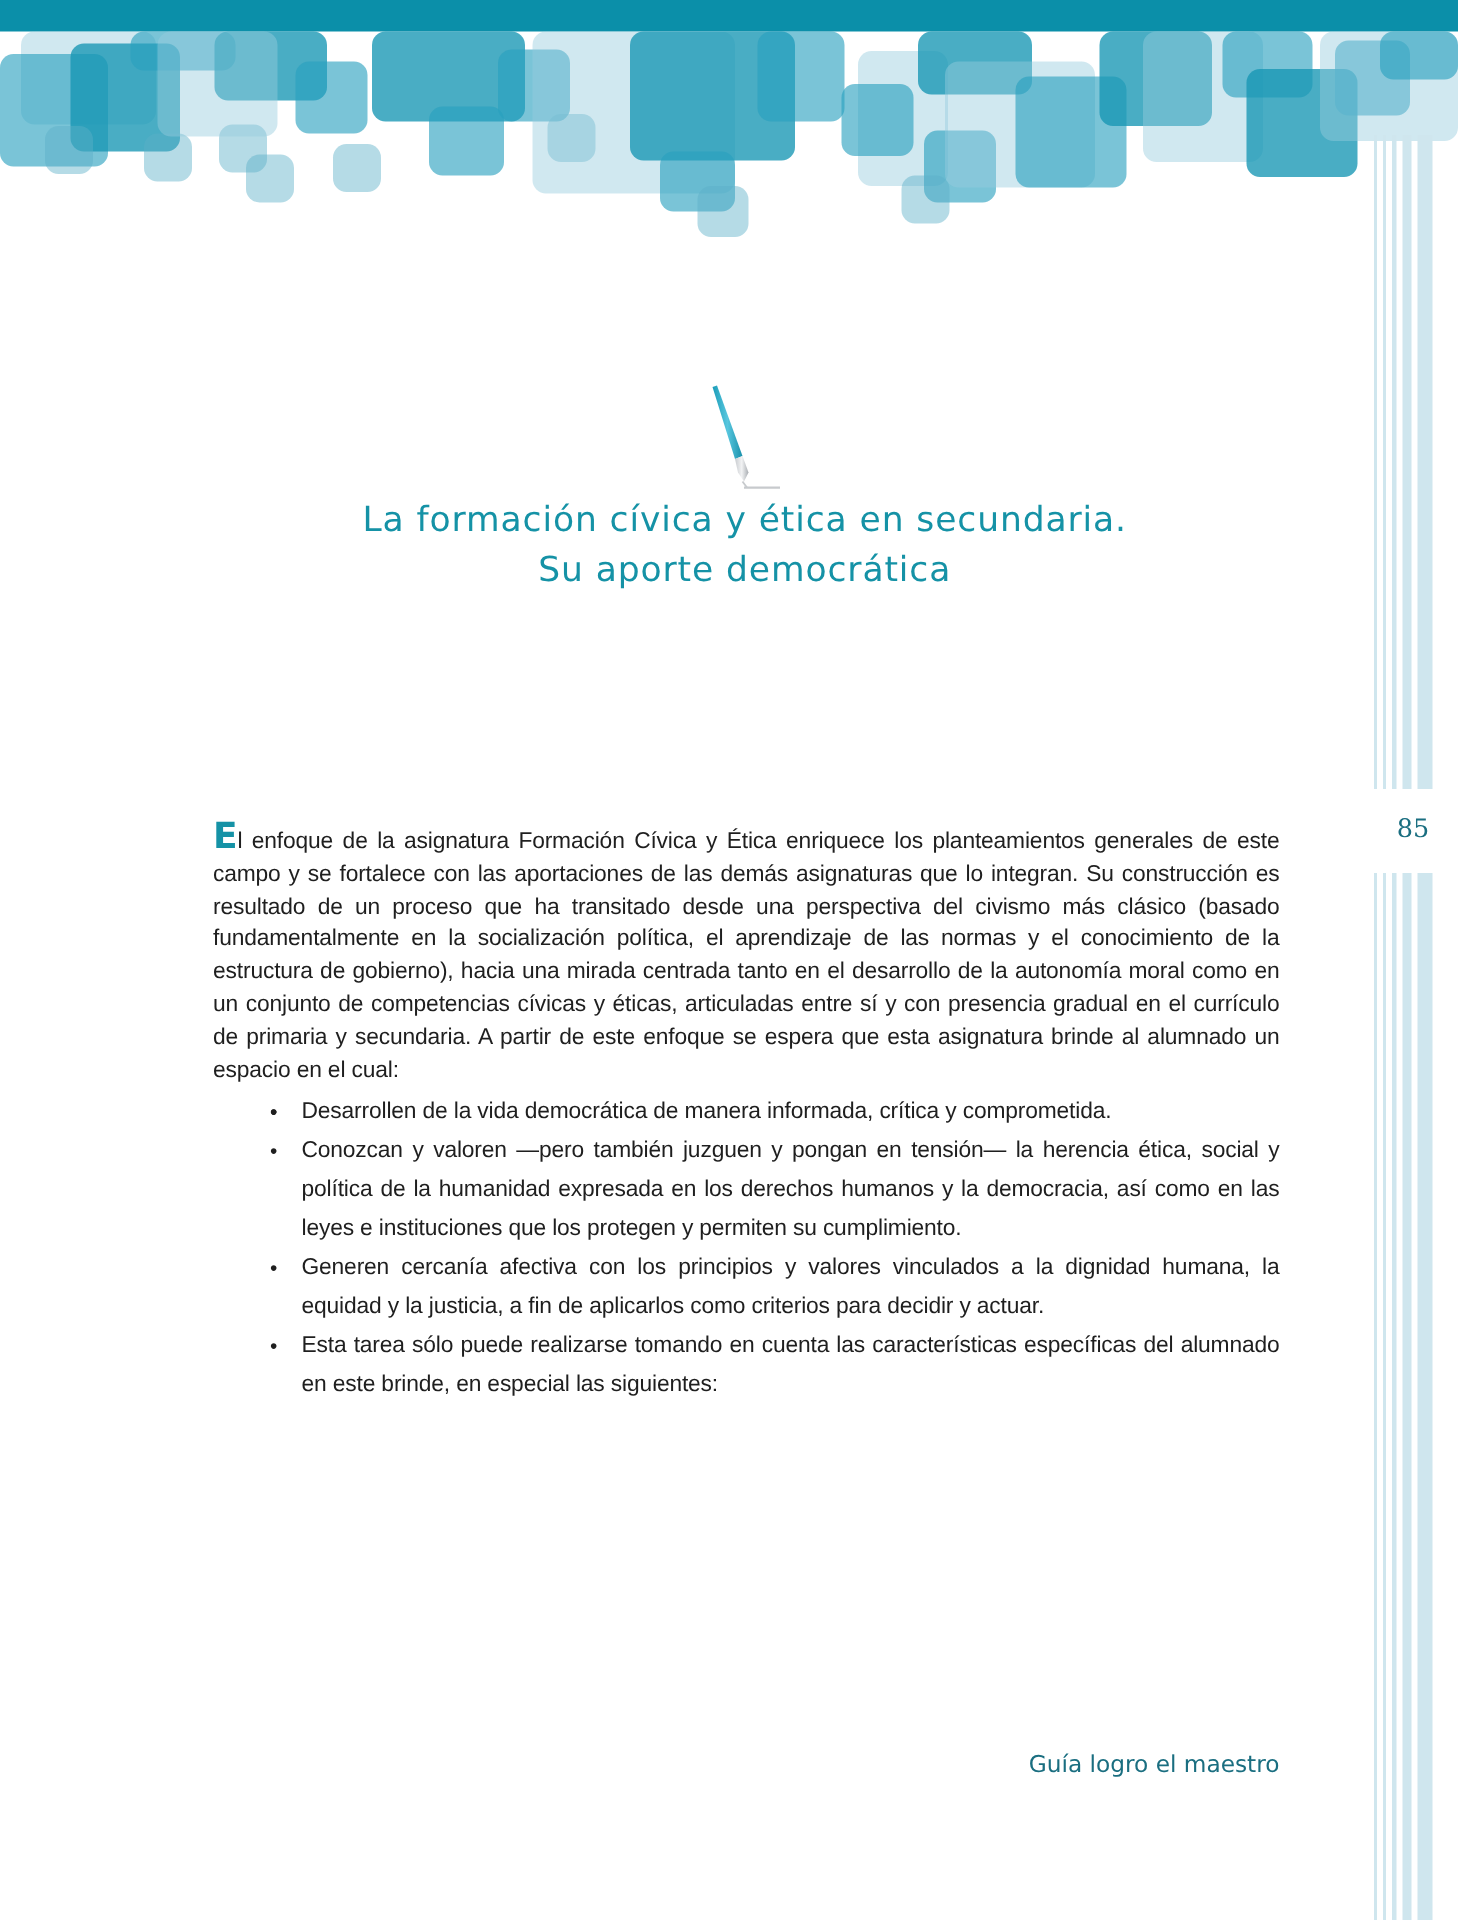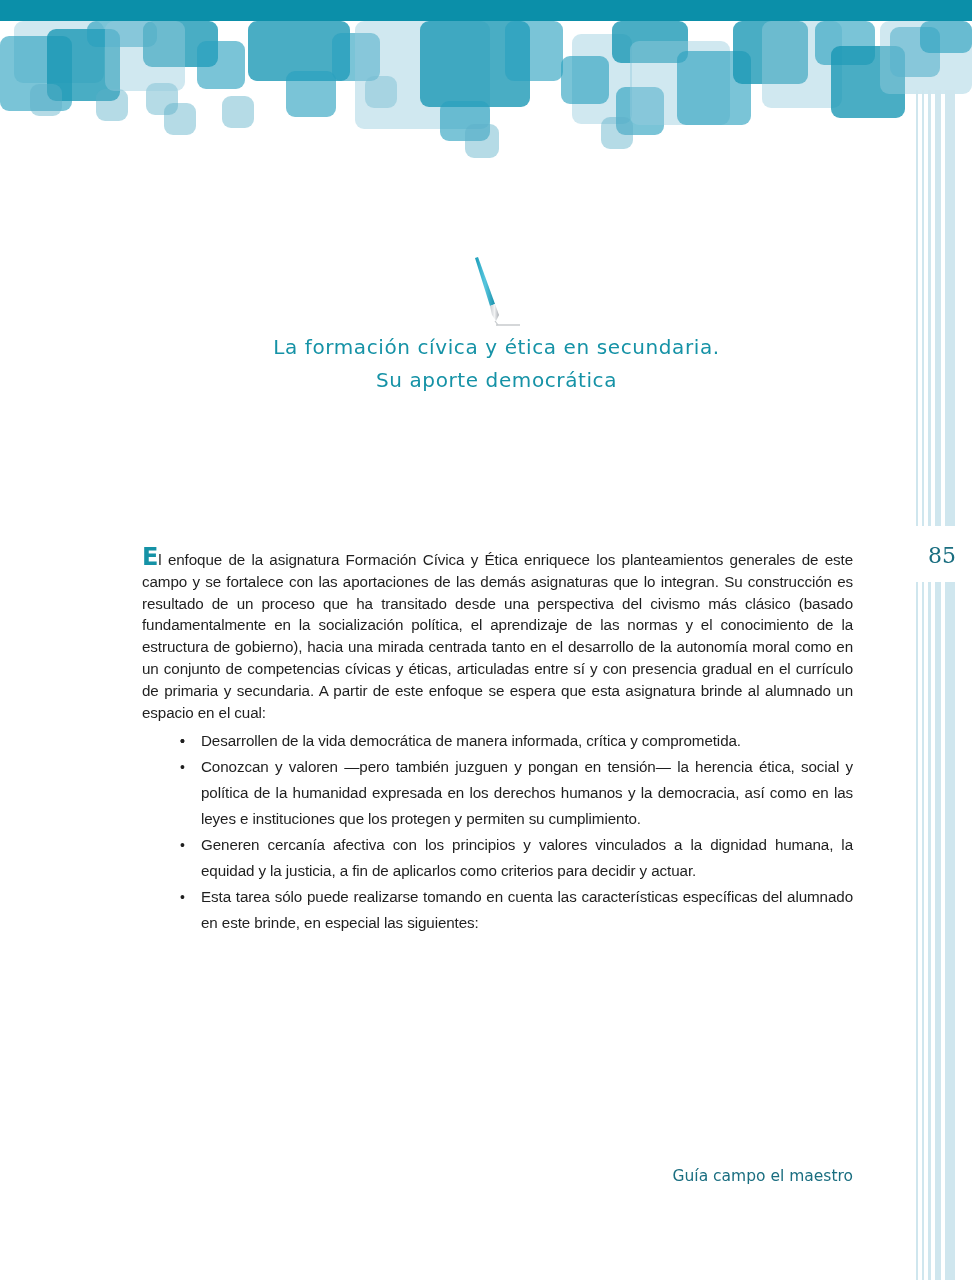--- a/index.html
+++ b/index.html
@@ -23,28 +23,28 @@
     .s4 { background: rgba(150,205,222,0.45); }
 
     
     .stripes { position: absolute; top: 90px; left: 914px; width: 58px; height: 1190px; }
     .stripes.lower { top: 582px; height: 698px; }
     .stripes.upper { top: 90px; height: 436px; }
     .stripe { position: absolute; top: 0; bottom: 0; background: #cfe6ee; }
 
     .page-number {
       position: absolute; left: 920px; top: 543px; width: 44px; text-align: center;
-      font-family: "DejaVu Serif", serif; font-size: 22px; color: #1a6e80;
+      font-family: "DejaVu Serif", serif; font-size: 17px; color: #1a6e80;
     }
 
     
     .pen-icon { position: absolute; left: 468px; top: 255px; width: 60px; height: 80px; }
     .title {
       position: absolute; left: 140px; top: 331px; width: 713px; text-align: center;
-      color: #1592a6; font-size: 20px; line-height: 33px; letter-spacing: 0.6px;
+      color: #1592a6; font-size: 23px; line-height: 33px; letter-spacing: 0.6px;
       font-family: "DejaVu Sans", sans-serif;
     }
     .title div { white-space: nowrap; }
 
     
     .intro {
       position: absolute; left: 142px; top: 549px; width: 711px;
       font-size: 15.2px; line-height: 21.8px; color: #1f1f1f;
       text-align: justify; font-family: "Liberation Sans", sans-serif;
       letter-spacing: -0.1px;
@@ -174,13 +174,13 @@
   <li>
     <span class="dot">•</span>
     <span>Generen cercanía afectiva con los principios y valores vinculados a la dignidad humana, la equidad y la justicia, a fin de aplicarlos como criterios para decidir y actuar.</span>
   </li>
   <li>
     <span class="dot">•</span>
     <span>Esta tarea sólo puede realizarse tomando en cuenta las características específicas del alumnado en este brinde, en especial las siguientes:</span>
   </li>
 </ul>
 
-<div class="footer-label">Guía campo el maestro</div>
+<div class="footer-label">Guía logro el maestro</div>
 
 </body></html>

